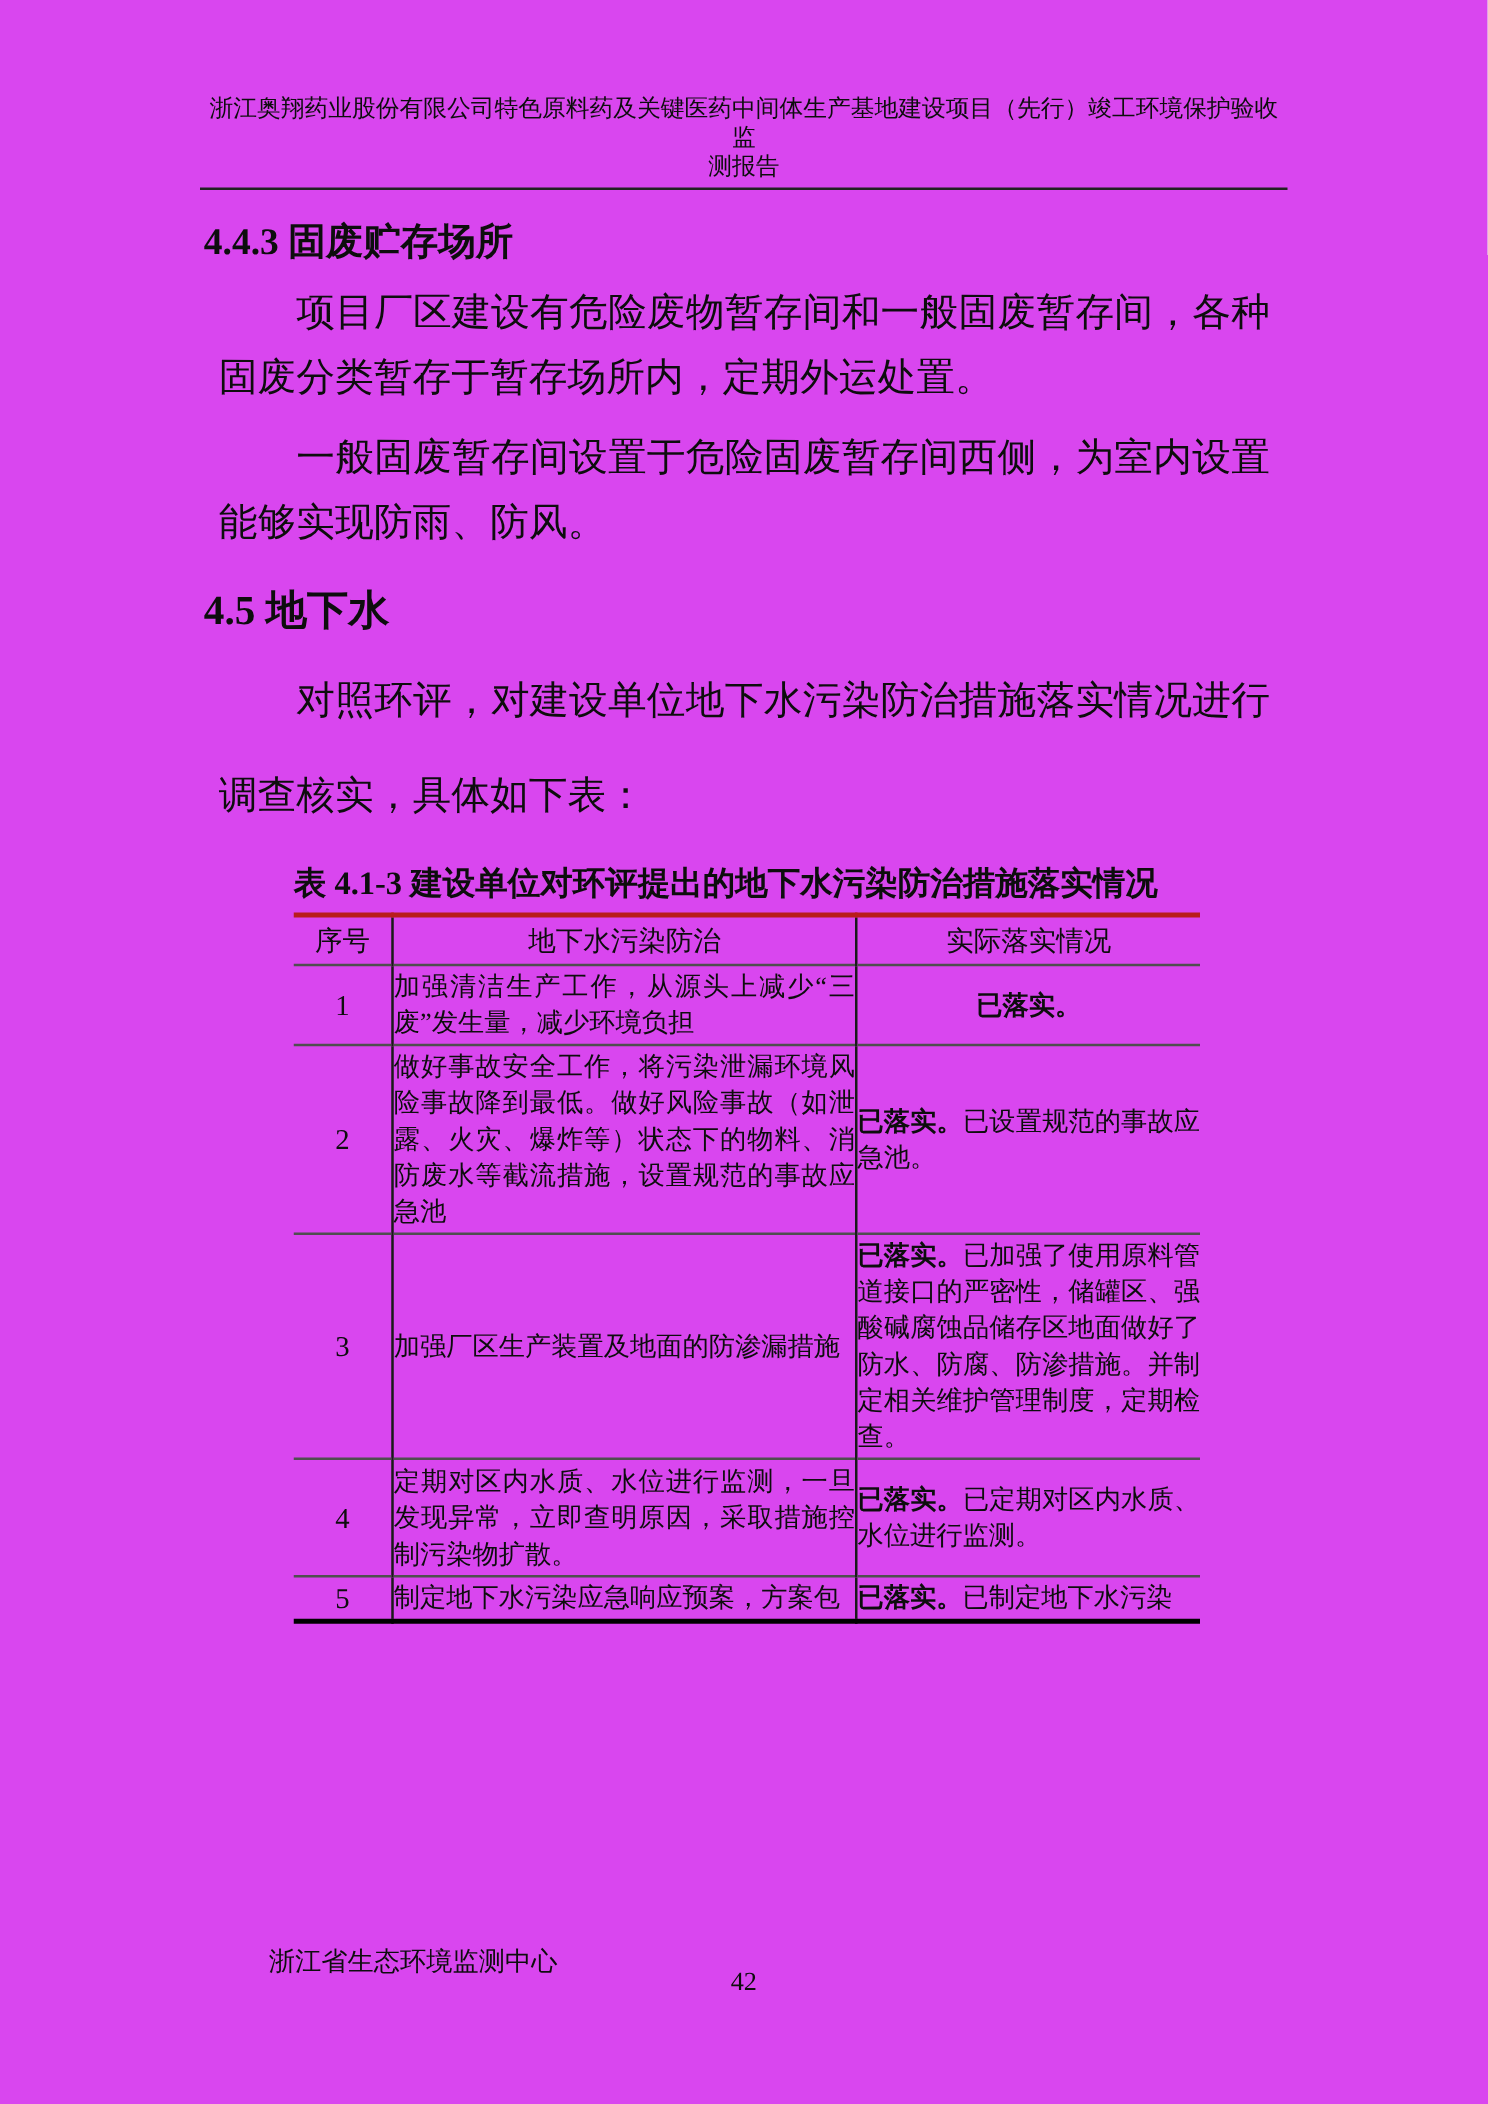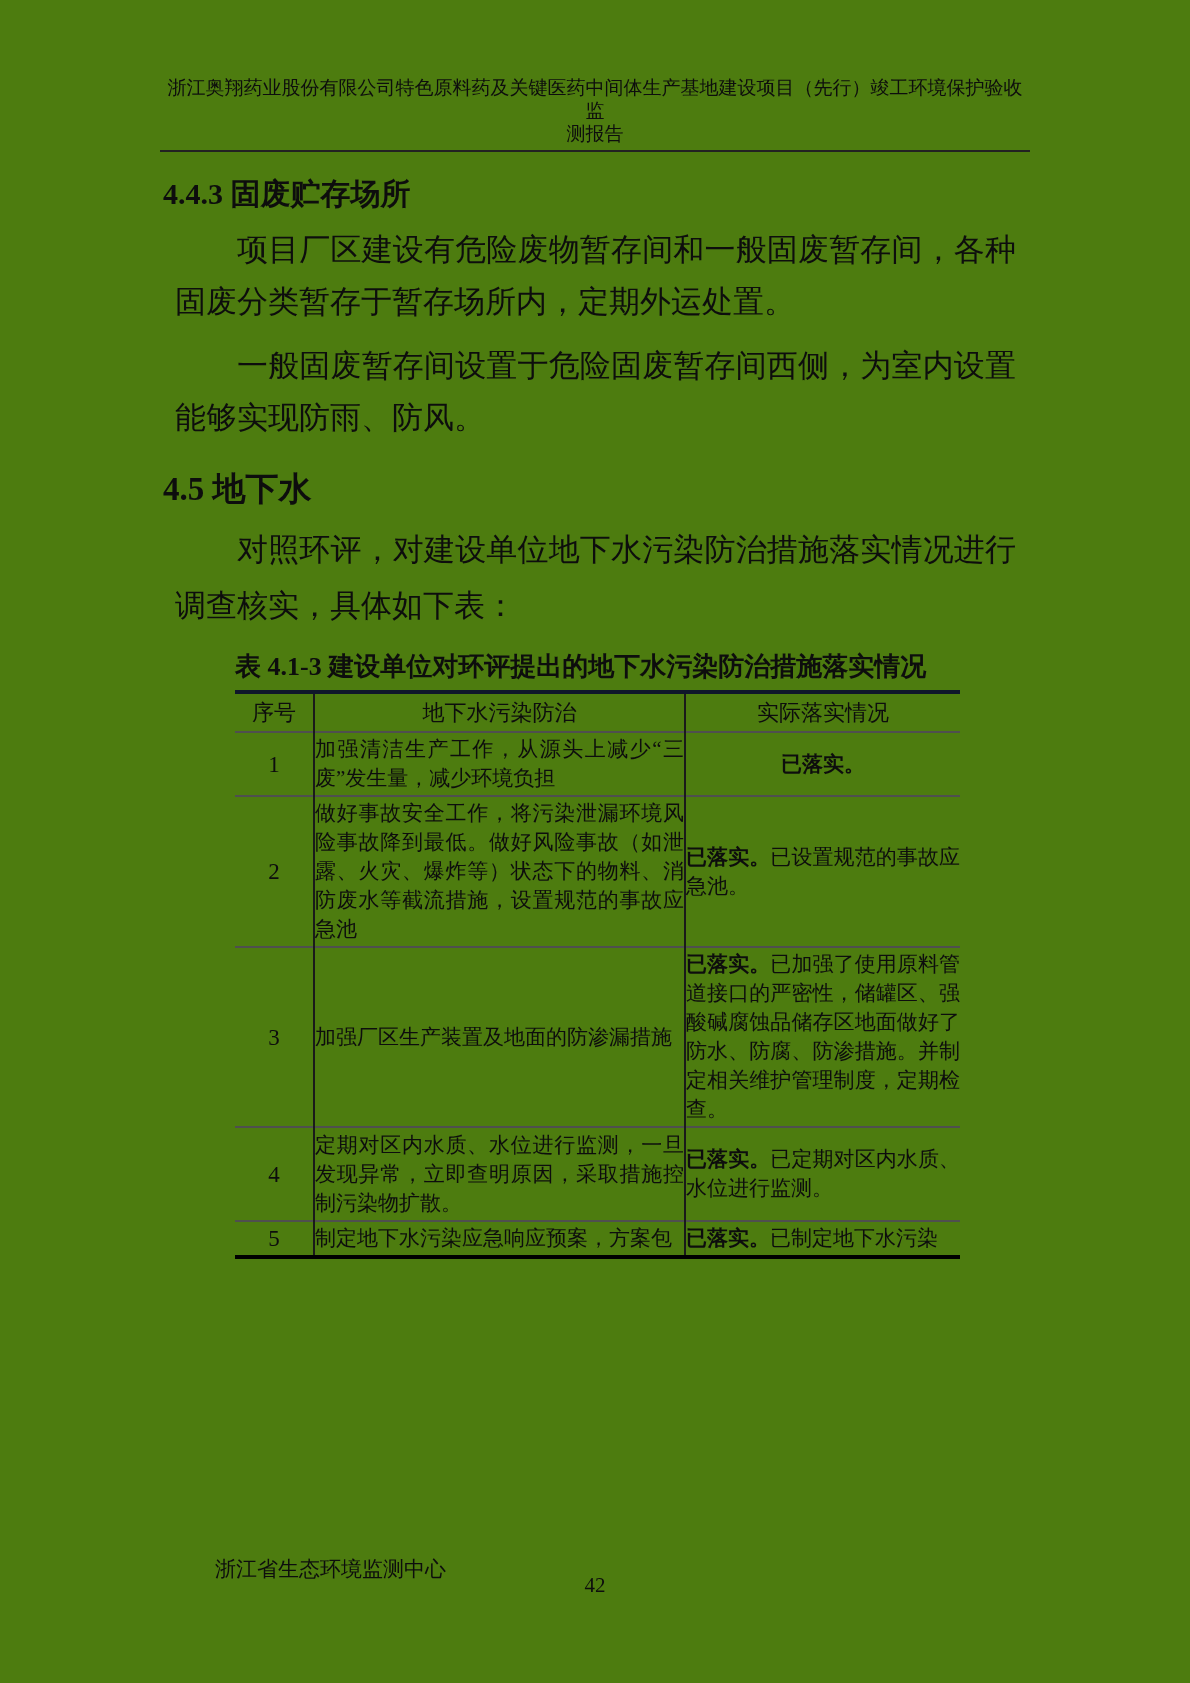--- a/index.html
+++ b/index.html
@@ -1,19 +1,19 @@
 <!DOCTYPE html>
 <html><head>
 <meta charset="utf-8">
 <style>
   html,body{margin:0;padding:0;background:#e8e8e8;}
   .page{
     position:relative;
     width:1190px;height:1683px;
-    background:#4d7c0f;
+    background:#d946ef;
     color:#0d0d0d;
     font-family:"Liberation Serif","DejaVu Serif",serif;
     overflow:hidden;
     margin:0 auto;
   }
   .header{
     margin:0 160px;
     padding-top:76px;
     padding-bottom:5px;
     text-align:center;
@@ -29,30 +29,30 @@
   .body-para{
     font-size:31px;line-height:52px;
     text-align:justify;text-indent:2em;
     margin:12px;
   }
   .body-para.first{margin-top:10px;}
   .h45{
     font-size:33px;line-height:42px;font-weight:bold;
     margin:24px 0 12px 0;
   }
-  .p4{margin-top:10px;line-height:56px;}
+  .p4{margin-top:10px;line-height:76px;}
   .table-title{
     width:725px;margin:16px 0 0 72px;
     text-align:left;
     font-size:26px;line-height:34px;font-weight:bold;
   }
   table.gw{
     width:725px;margin:6px 0 0 72px;
     border-collapse:collapse;table-layout:fixed;
-    border-top:4px solid #0f172a;
+    border-top:4px solid #b91c1c;
     border-bottom:4px solid #000;
     font-size:21px;
   }
   table.gw td{
     vertical-align:middle;
     line-height:29px;
     padding:2px 0;
   }
   table.gw tr:not(:first-child) td{border-top:2px solid #4f4f4f;}
   table.gw td.c1,table.gw td.c2{border-right:2px solid #1a1a1a;}

